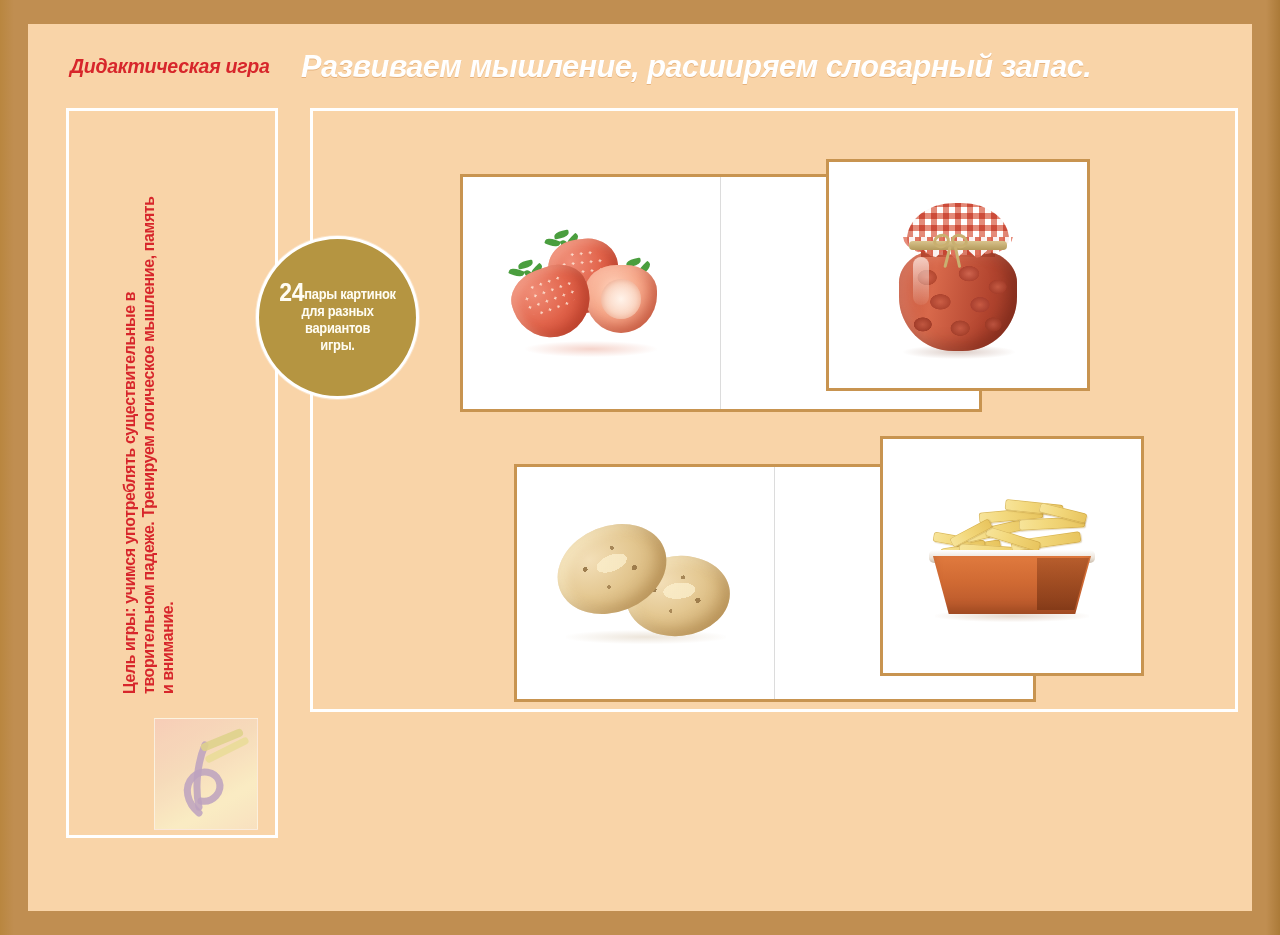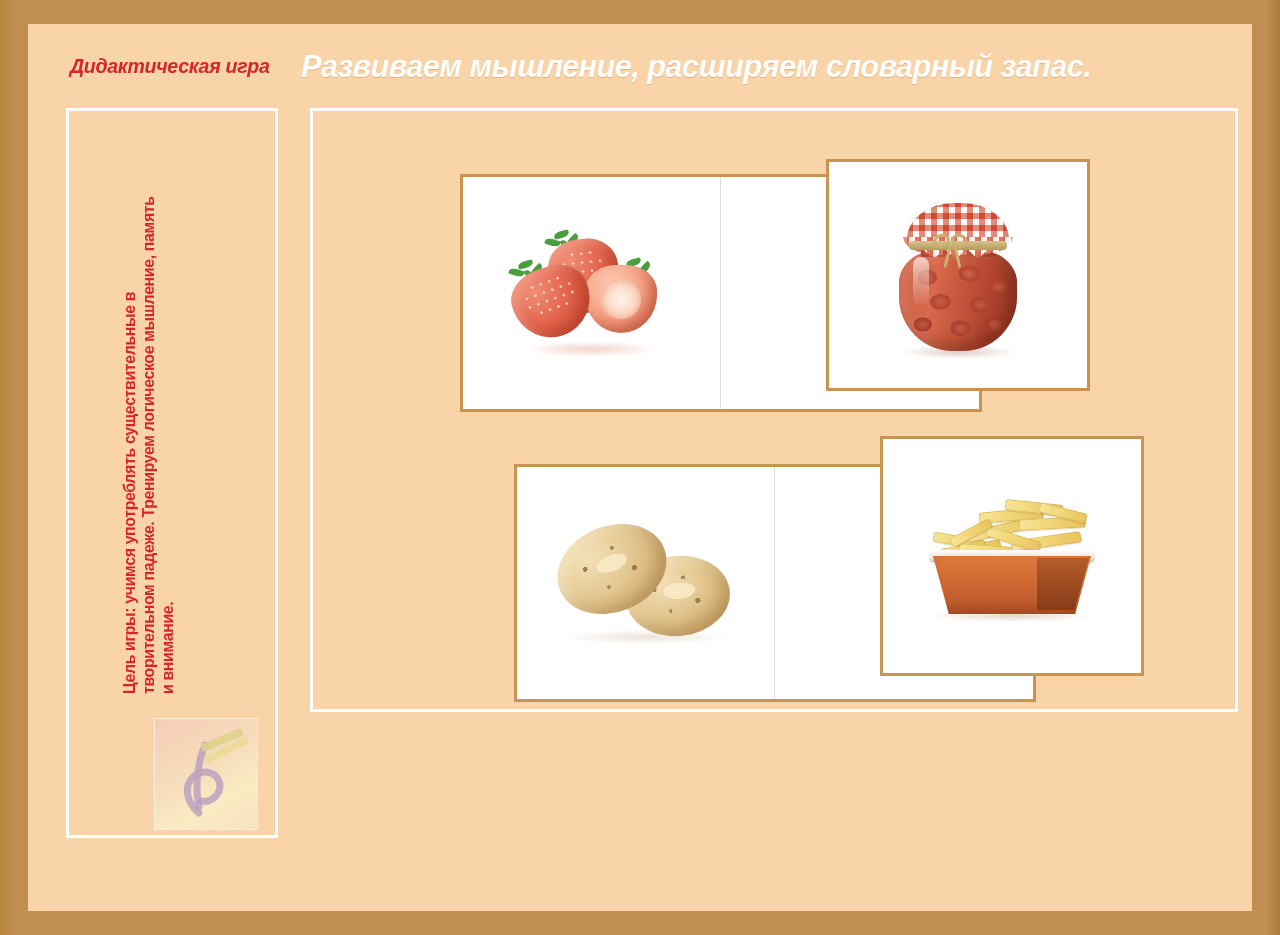--- a/index.html
+++ b/index.html
@@ -479,20 +479,27 @@
       <div class="headline">Развиваем мышление, расширяем словарный запас.</div>
     </div>
 
     <div class="panel panel-left"></div>
     <div class="panel panel-right"></div>
 
     <div class="goal-wrap">
       <div class="goal-text">Цель игры: учимся употреблять существительные в творительном падеже. Тренируем логическое мышление, память и внимание.</div>
     </div>
 
+    <div class="badge">
+      <div class="badge-text">
+        <span class="big">24</span><span>пары картинок</span><br>
+        <span>для разных вариантов</span><br>
+        <span>игры.</span>
+      </div>
+    </div>
 
     <div class="pair pair-1">
 
       <div class="card-wide">
         <div class="half">
           <div class="art berries">
             <div class="berry-shadow"></div>
             <div class="leaves" style="left:36px; top:-4px;">
               <div class="leaf"></div>
                 <div class="leaf"></div>

